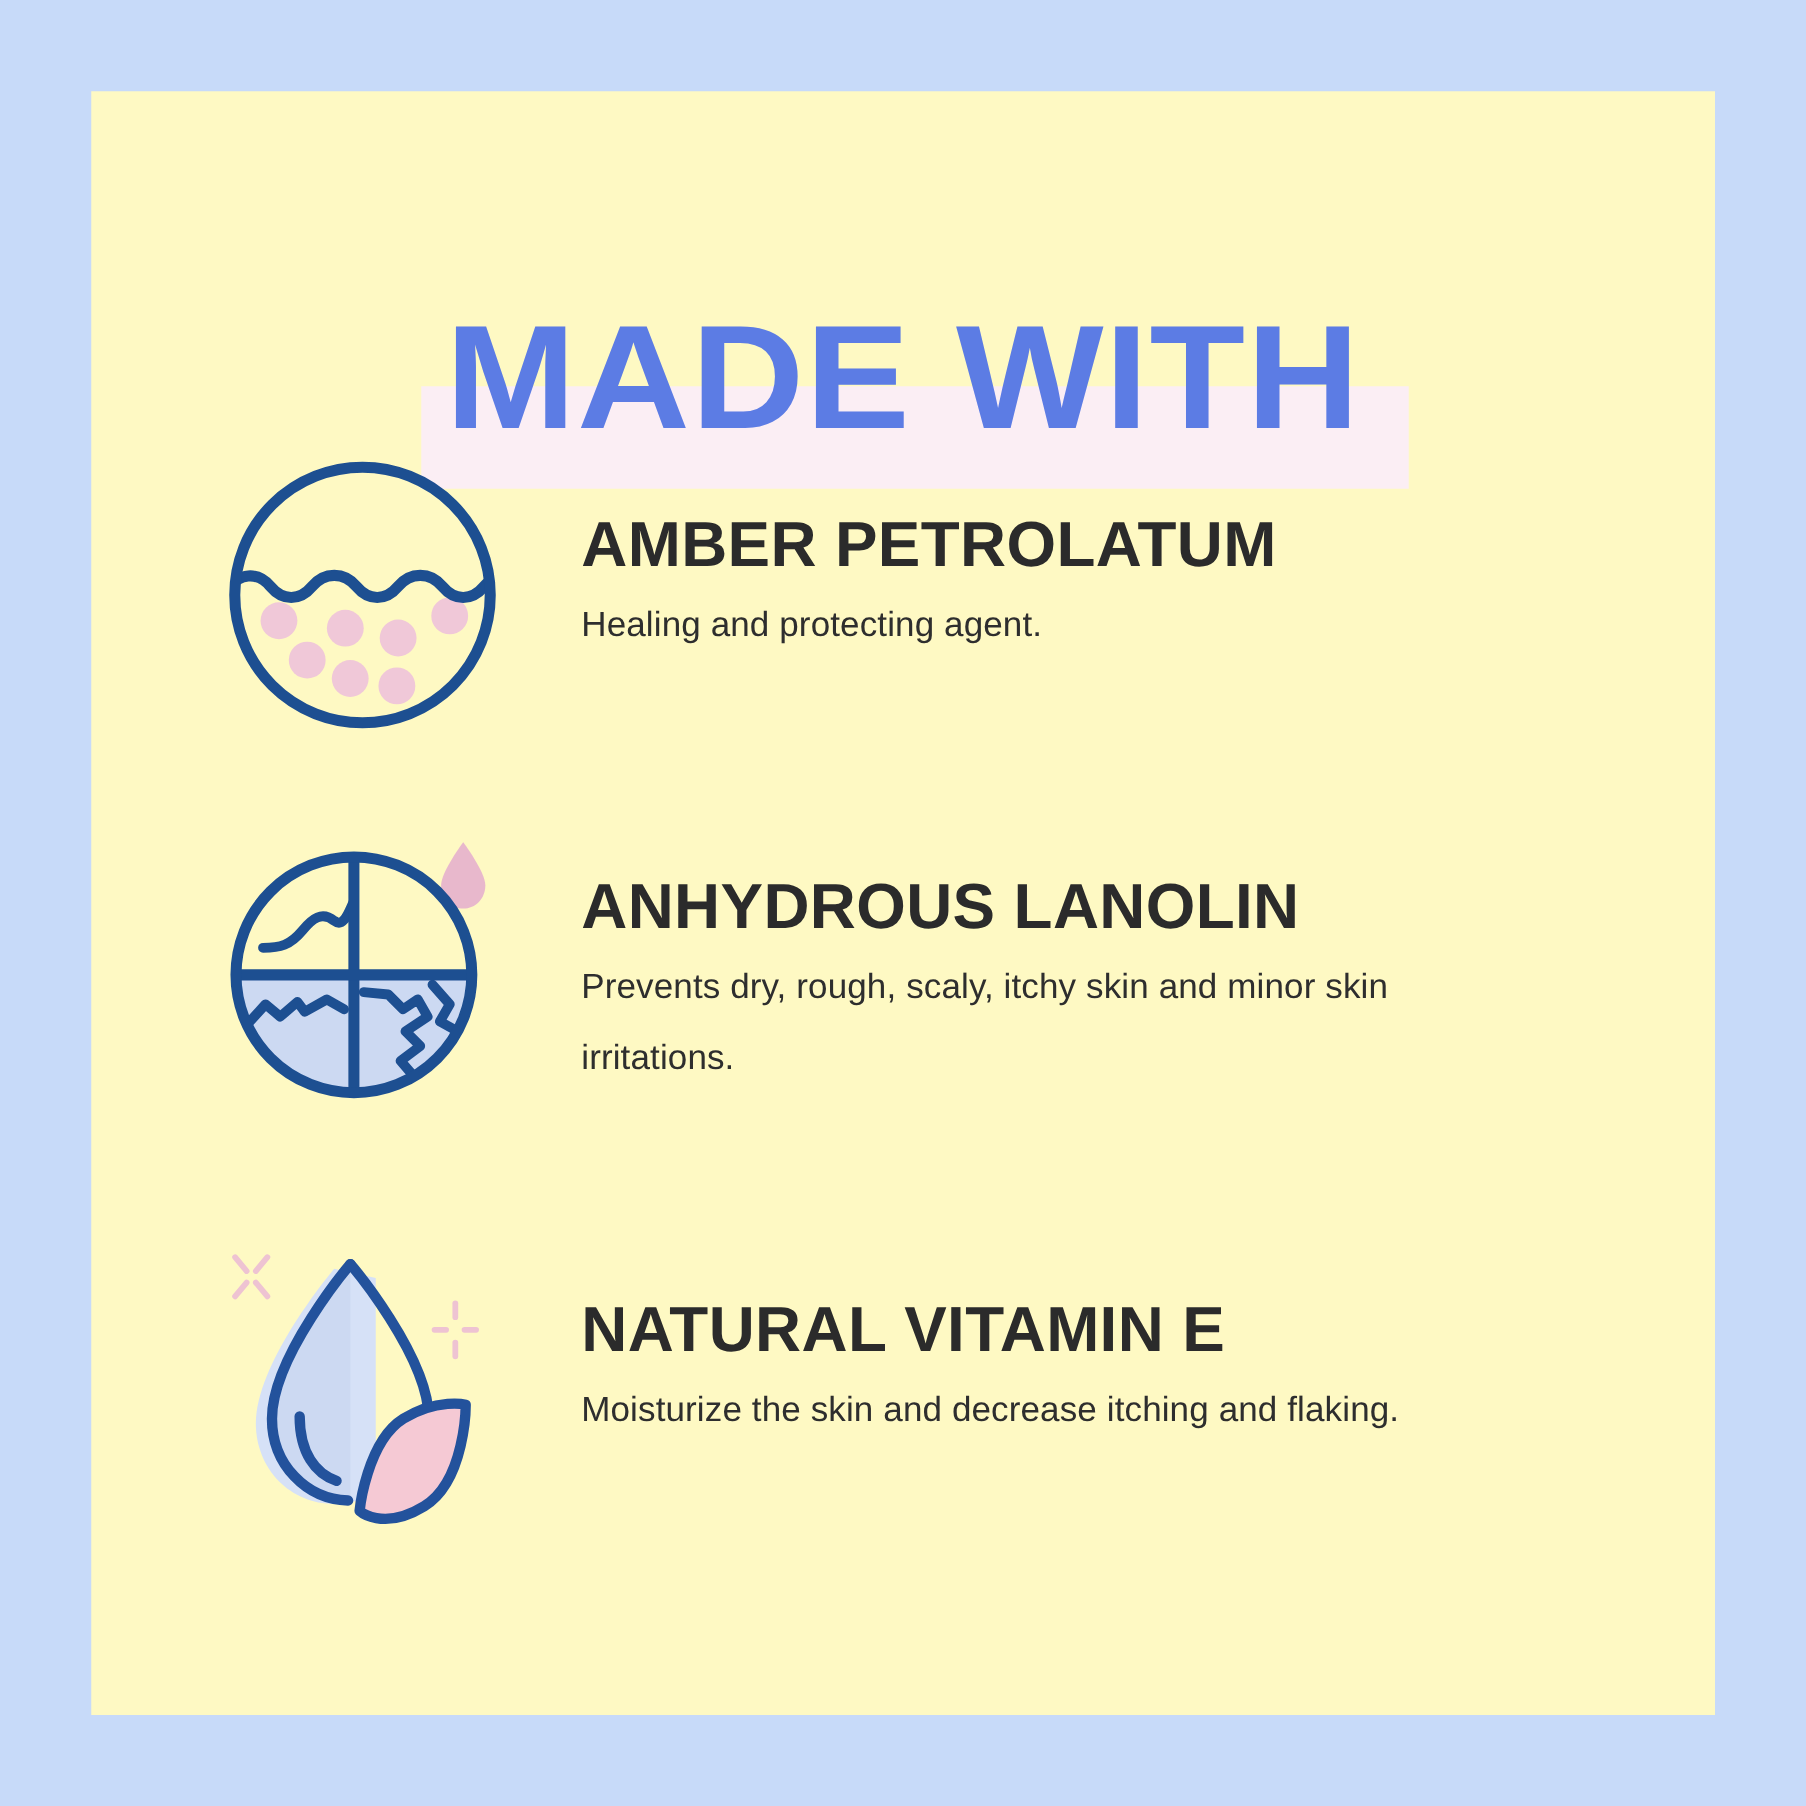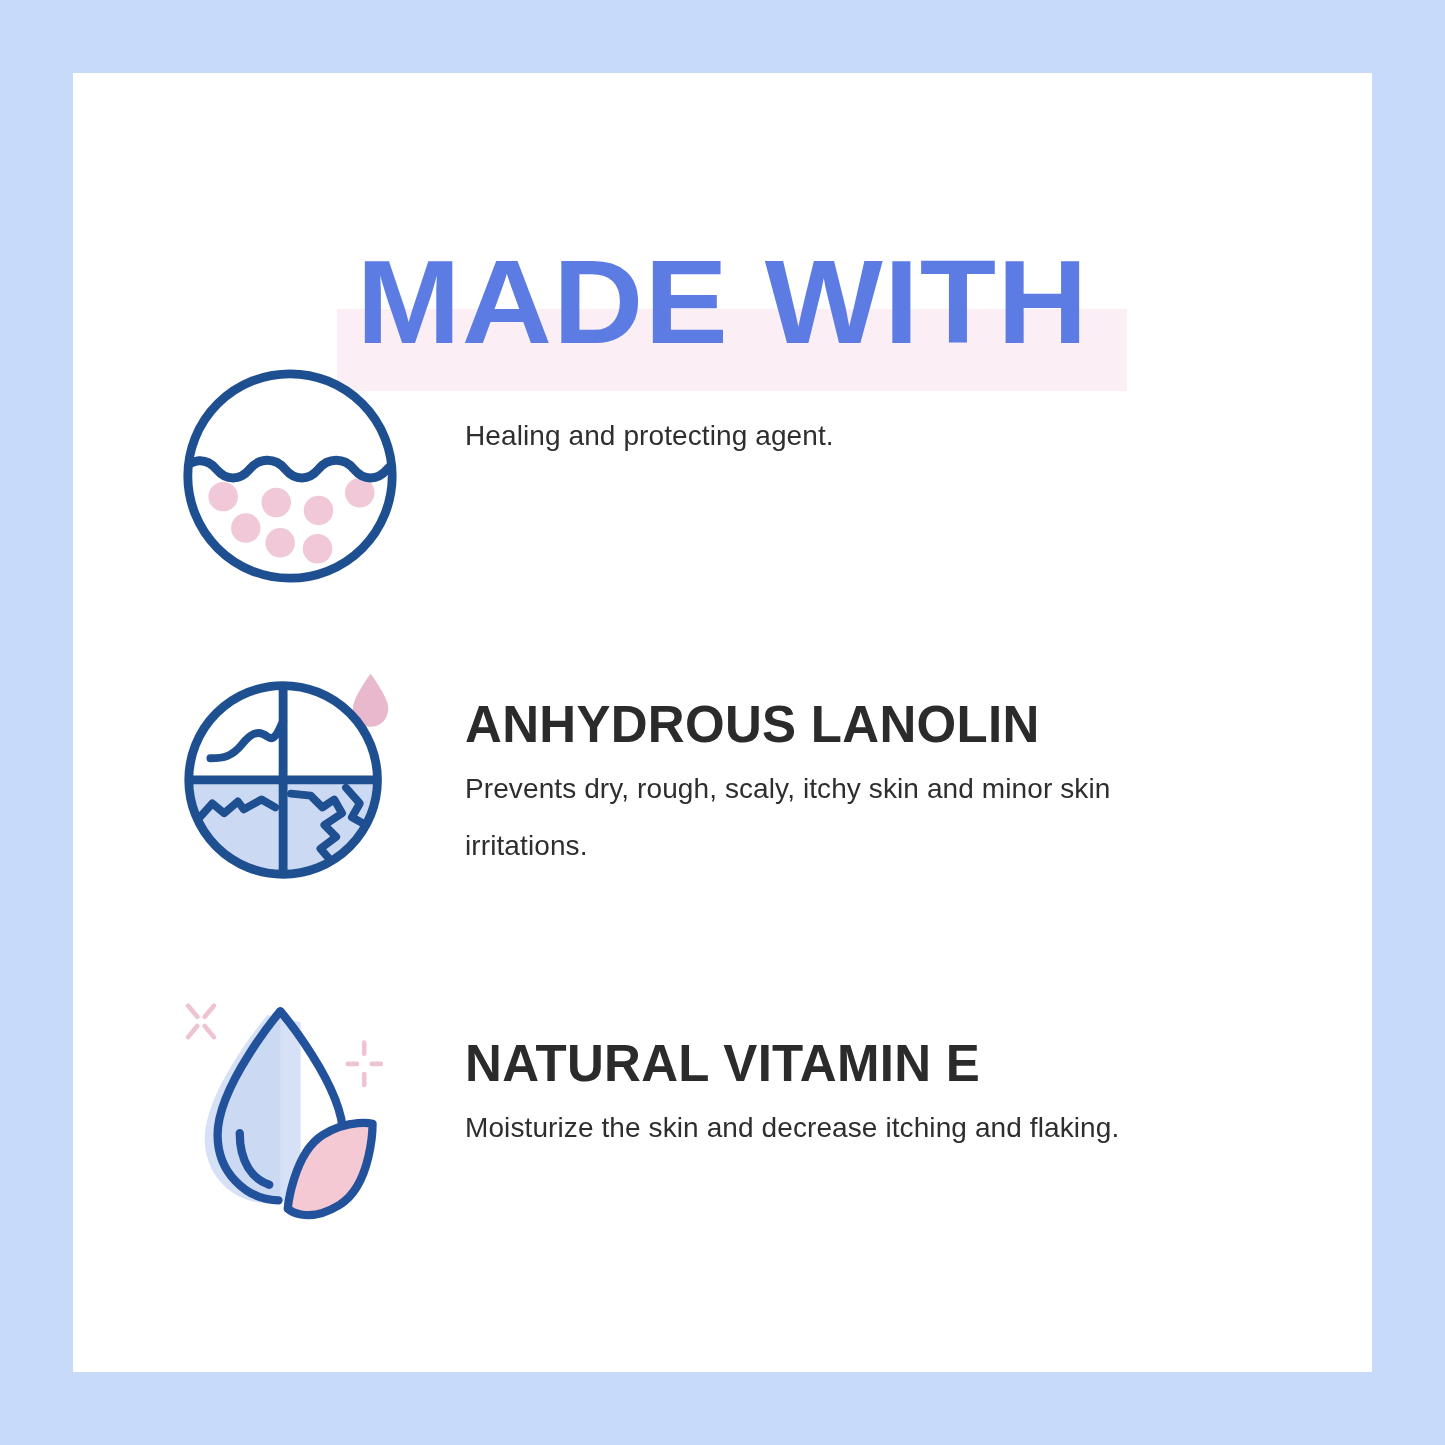--- a/index.html
+++ b/index.html
@@ -16,21 +16,21 @@
     height: 1445px;
     background: #c7daf9;
     overflow: hidden;
   }
   .panel {
     position: absolute;
     left: 73px;
     top: 73px;
     width: 1299px;
     height: 1299px;
-    background: #ffffff;
+    background: #fef9c3;
   }
 
   
   .title-wrap {
     position: absolute;
     left: 0;
     top: 98px;
     width: 1299px;
     height: 230px;
   }
@@ -138,20 +138,21 @@
             <circle cx="143" cy="189" r="15" fill="#f0c8d8"></circle>
             <path d="M 4 112 C 14 96 30 96 40 108 C 50 120 64 120 74 108
                      C 84 96 100 96 110 108 C 120 120 134 120 144 108
                      C 154 96 170 96 180 108 C 190 120 204 120 214 108
                      C 220 101 226 99 232 102" fill="none" stroke="#1d4f91" stroke-width="9" stroke-linecap="round" stroke-linejoin="round"></path>
           </g>
           <circle cx="115" cy="115" r="104" fill="none" stroke="#1d4f91" stroke-width="9"></circle>
         </svg>
       </div>
       <div class="text-cell">
+        <div class="ing-title">AMBER PETROLATUM</div>
         <div class="ing-desc">Healing and protecting agent.</div>
       </div>
     </div>
 
     <div class="row row-3">
       <div class="icon-cell">
         <svg width="245" height="250" viewBox="0 0 245 250">
           <defs>
             <clipPath id="clip-drop-3">
               <path d="M 112 18 C 112 18 44 98 44 152 C 44 192 74 222 112 222

